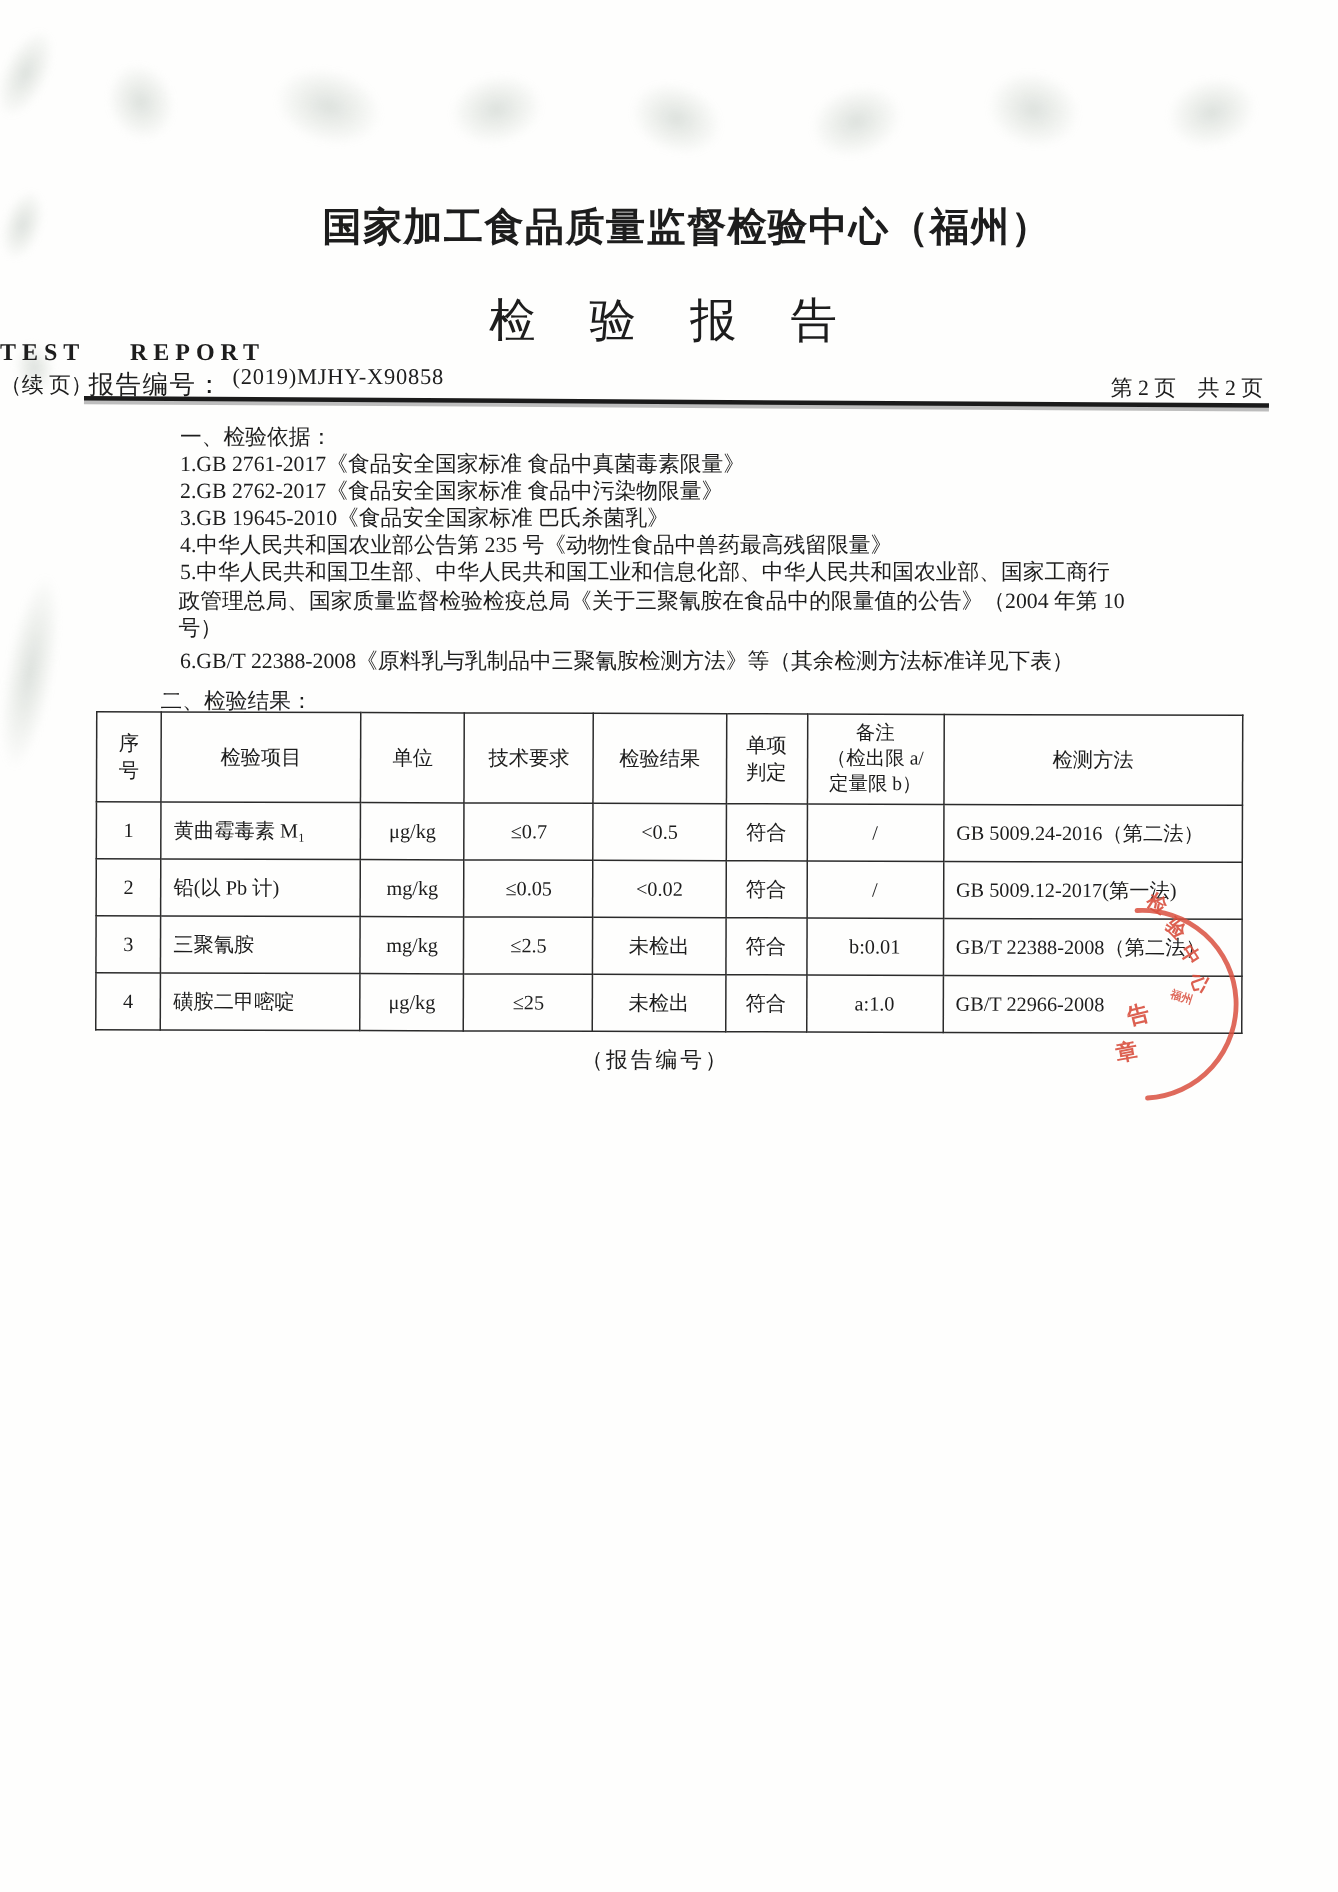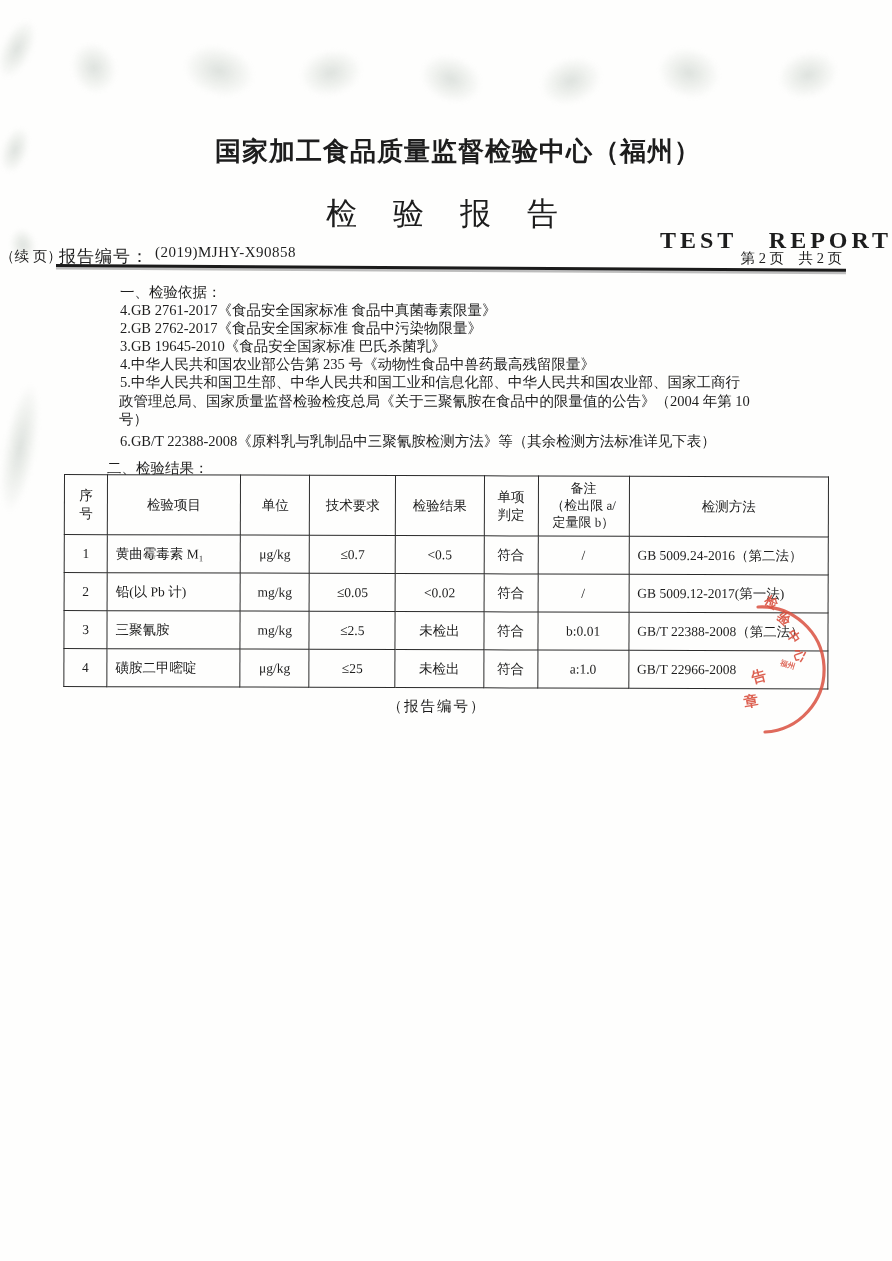--- a/index.html
+++ b/index.html
@@ -10,22 +10,22 @@
   
   .ghost{position:absolute;background:radial-gradient(closest-side,rgba(168,180,168,.38),rgba(168,180,168,0));
          border-radius:45% 55% 50% 50%;filter:blur(2px);}
   
   .org-cn{position:absolute;top:134px;left:0;width:100%;text-align:center;
           font-size:26px;font-weight:bold;letter-spacing:1px;margin-left:12px;}
   .org-en{position:absolute;top:172px;left:0;width:100%;text-align:center;
           font-size:12.5px;font-weight:bold;letter-spacing:-0.2px;}
   .title-cn{position:absolute;top:193px;left:0;width:100%;text-align:center;
           font-size:31px;letter-spacing:36px;padding-left:28px;box-sizing:border-box;}
-  .title-en{position:absolute;top:227px;left:0;width:100%;text-align:right;
-          font-size:24px;font-weight:bold;letter-spacing:4px;word-spacing:22px;}
+  .title-en{position:absolute;top:227px;left:0;width:100%;text-align:left;
+          font-size:16px;font-weight:bold;letter-spacing:4px;word-spacing:22px;}
   .report-no-label{position:absolute;top:245px;left:59px;font-size:17px;letter-spacing:1px;}
   .report-no-value{position:absolute;top:244px;left:155px;font-size:15px;letter-spacing:.5px;}
   .cont-note{position:absolute;top:247px;left:0;width:100%;text-align:left;font-size:14.5px;}
   .page-ind{position:absolute;top:249px;right:50px;font-size:14.5px;}
   .rule{position:absolute;top:264px;left:56px;width:790px;height:3px;background:#1b1b1b;
         transform:rotate(0.35deg);transform-origin:left center;box-shadow:0 2.5px 0 rgba(70,70,70,.35);}
   
   .basis{position:absolute;top:283px;left:104px;width:716px;font-size:14.5px;line-height:18.1px;}
   .basis div{white-space:nowrap;}
   .ml27{margin-left:16px}.ml15{margin-left:15px}.ml3{margin-left:3px}
@@ -66,21 +66,21 @@
   <div class="title-en">TEST REPORT</div>
 
   <span class="report-no-label">报告编号：</span>
   <span class="report-no-value">(2019)MJHY-X90858</span>
   <div class="cont-note">（续 页）</div>
   <div class="page-ind">第 2 页　共 2 页</div>
   <div class="rule"></div>
 
   <div class="basis">
     <div class="ml27">一、检验依据：</div>
-    <div class="ml27">4.GB 2761-2017《食品安全国家标准 食品中真菌毒素限量》</div>
+    <div class="ml27">1.GB 2761-2017《食品安全国家标准 食品中真菌毒素限量》</div>
     <div class="ml27">2.GB 2762-2017《食品安全国家标准 食品中污染物限量》</div>
     <div class="ml27">3.GB 19645-2010《食品安全国家标准 巴氏杀菌乳》</div>
     <div class="ml27">4.中华人民共和国农业部公告第 235 号《动物性食品中兽药最高残留限量》</div>
     <div class="ml27">5.中华人民共和国卫生部、中华人民共和国工业和信息化部、中华人民共和国农业部、国家工商行</div>
     <div class="ml15">政管理总局、国家质量监督检验检疫总局《关于三聚氰胺在食品中的限量值的公告》（2004 年第 10</div>
     <div class="ml15">号）</div>
     <div class="ml27 gt4">6.GB/T 22388-2008《原料乳与乳制品中三聚氰胺检测方法》等（其余检测方法标准详见下表）</div>
     <div class="ml3 gt9">二、检验结果：</div>
   </div>
 

